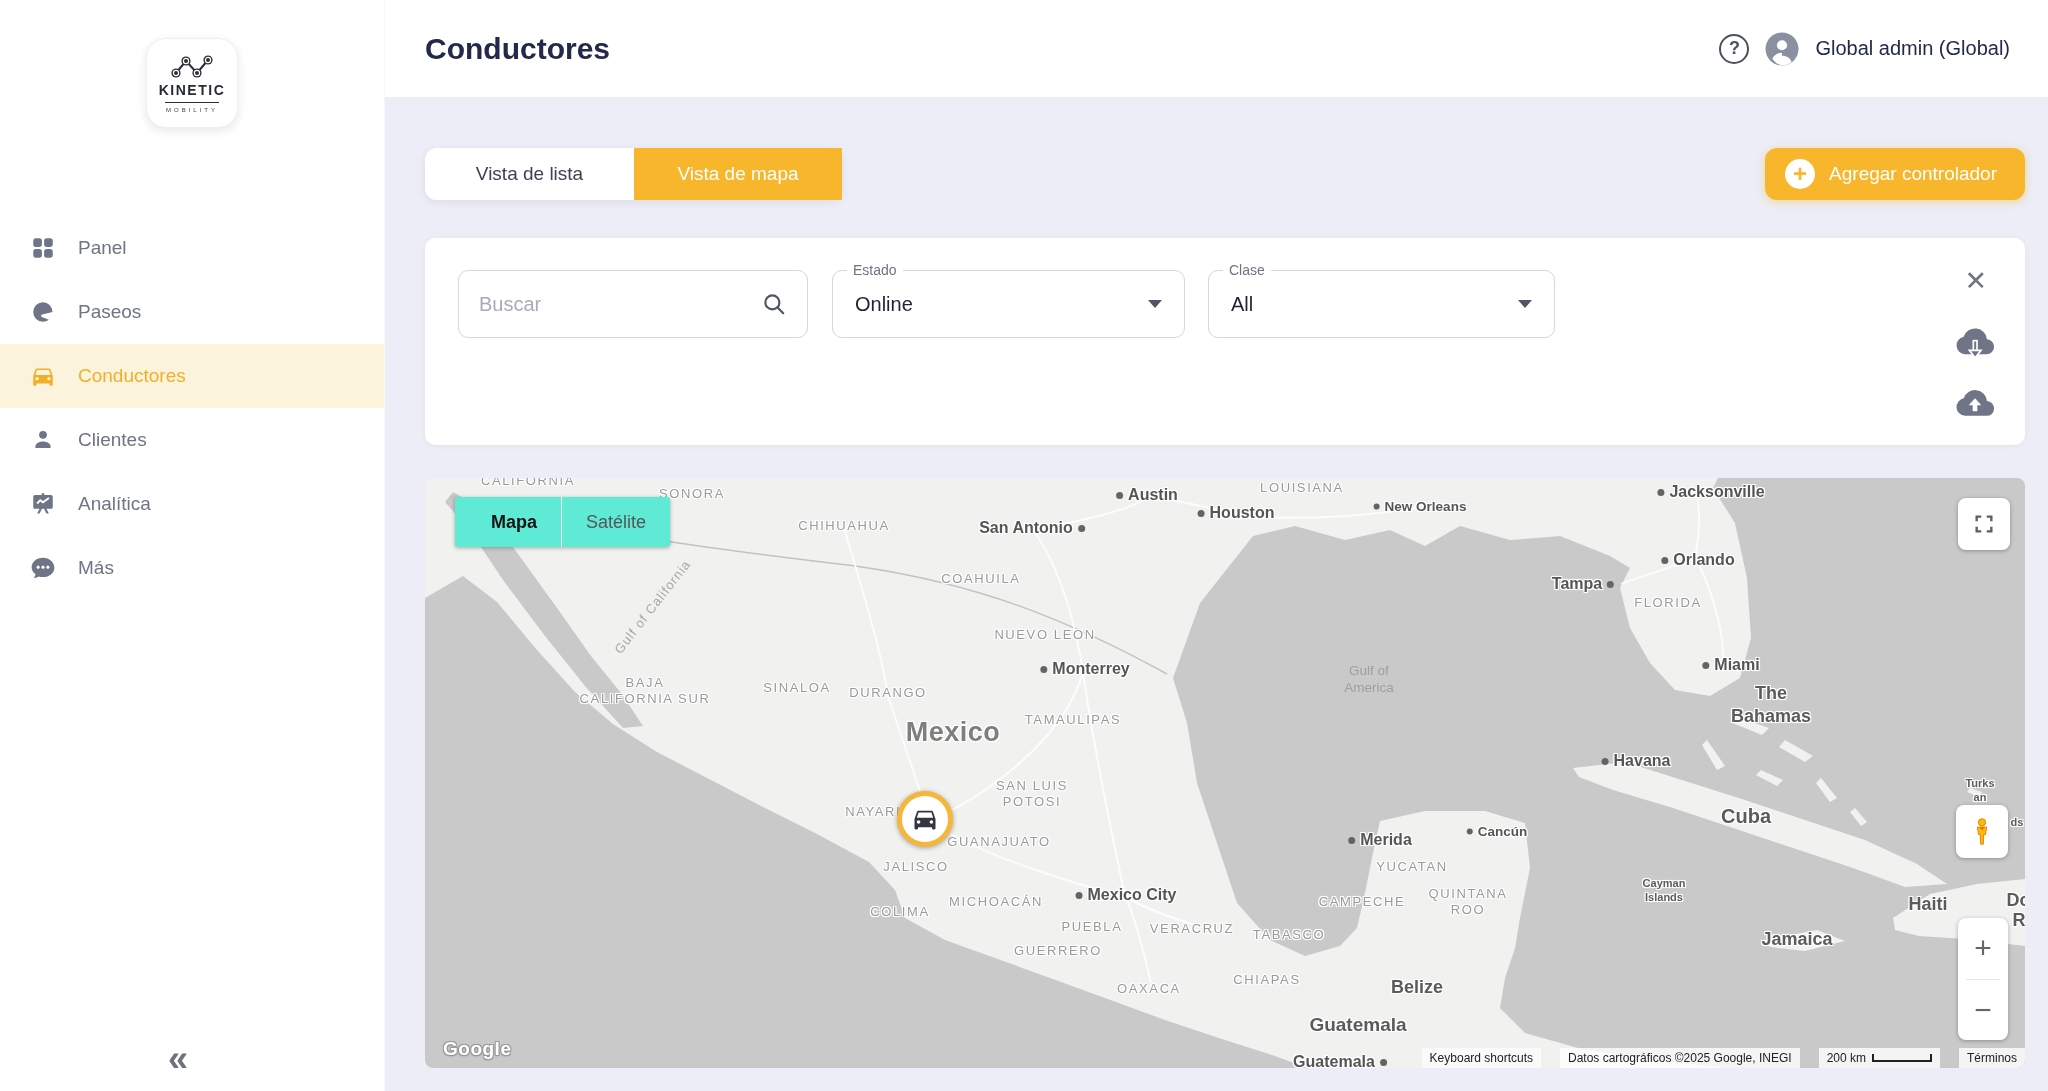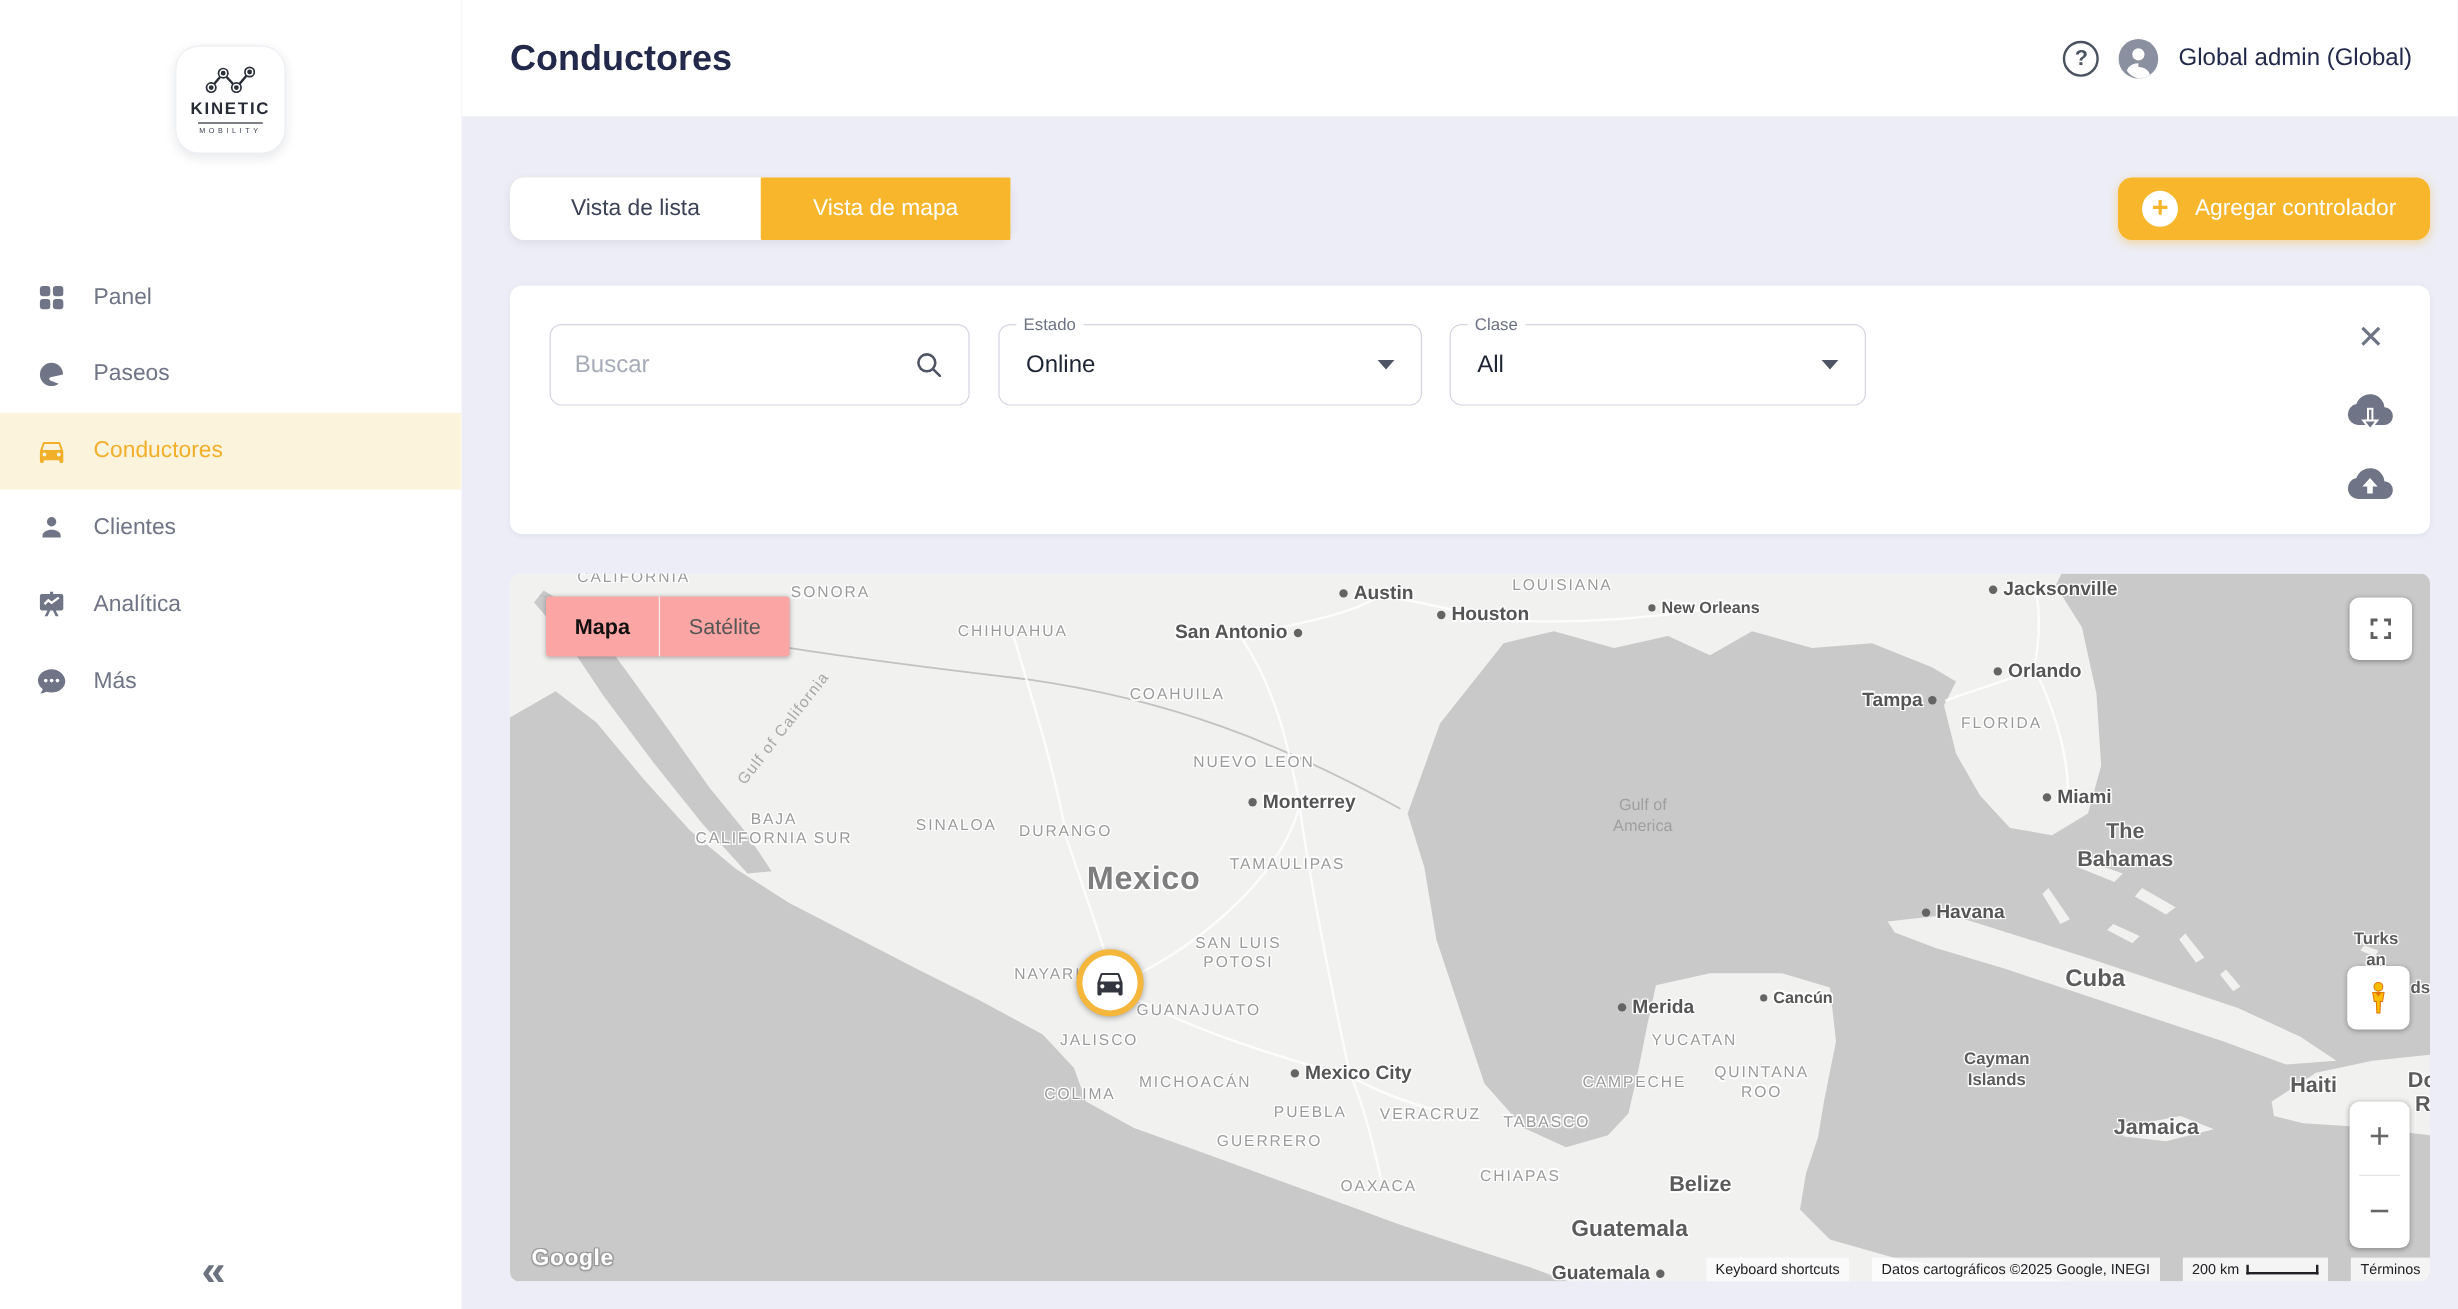--- a/index.html
+++ b/index.html
@@ -66,28 +66,28 @@
         text-shadow:-1px -1px 0 #fff,1px -1px 0 #fff,-1px 1px 0 #fff,1px 1px 0 #fff,0 0 3px #fff; }
   .L-st  { font-size:13px; letter-spacing:1.6px; color:#9a9a9a; }
   .L-ci  { font-size:16px; font-weight:700; color:#555; }
   .L-cis { font-size:13.5px; font-weight:700; color:#555; }
   .L-cir { font-size:16px; font-weight:700; color:#555; }
   .L-ci::before,.L-cis::before { content:''; display:inline-block; width:7px; height:7px; border-radius:50%; background:#646464; margin-right:5px; margin-bottom:1px; }
   .L-cis::before { width:6px; height:6px; }
   .L-cir::after { content:''; display:inline-block; width:7px; height:7px; border-radius:50%; background:#646464; margin-left:5px; margin-bottom:1px; }
   .L-ct  { font-size:27px; font-weight:700; color:#7e7e7e; letter-spacing:.5px; }
   .L-ar  { font-size:18px; font-weight:700; color:#5b5b5b; }
-  .L-ar15{ font-size:14px; font-weight:700; color:#5b5b5b; }
+  .L-ar15{ font-size:11px; font-weight:700; color:#5b5b5b; }
   .L-ar19{ font-size:19px; font-weight:700; color:#5b5b5b; }
   .L-ar20{ font-size:20px; font-weight:700; color:#5b5b5b; }
   .L-wa  { font-size:13.5px; color:#9f9f9f; text-shadow:none; }
   .L-war { font-size:13px; color:#a8a8a8; letter-spacing:1px; transform:translate(-50%,-50%) rotate(-52deg); text-shadow:none; white-space:pre; }
   .driver-marker { position:absolute; left:472px; top:313px; width:56px; height:56px; border-radius:50%; background:#fff; border:5px solid #F4B63B; box-shadow:0 1px 5px rgba(0,0,0,.35); display:grid; place-items:center; z-index:4; cursor:pointer; }
   .driver-marker svg { width:28px; height:28px; }
-  .maptype { position:absolute; left:30px; top:19px; height:50px; background:#fca5a5; border-radius:3px; box-shadow:0 1px 4px rgba(0,0,0,.3); display:flex; z-index:5; }
+  .maptype { position:absolute; left:30px; top:19px; height:50px; background:#5eead4; border-radius:3px; box-shadow:0 1px 4px rgba(0,0,0,.3); display:flex; z-index:5;padding-left:12px; }
   .maptype-btn { padding:0 24px; display:grid; place-items:center; font-size:18px; cursor:pointer; }
   .maptype-map { font-weight:700; color:#111; }
   .maptype-sat { color:#565656; border-left:1px solid #eee; }
   .fullscreen-btn { position:absolute; right:15px; top:20px; width:52px; height:52px; background:#fff; border-radius:8px; box-shadow:0 1px 4px rgba(0,0,0,.3); display:grid; place-items:center; z-index:5; cursor:pointer; }
   .pegman-btn { position:absolute; right:17px; top:327px; width:52px; height:53px; background:#fff; border-radius:8px; box-shadow:0 1px 4px rgba(0,0,0,.3); display:grid; place-items:center; z-index:5; cursor:pointer; }
   .zoom-ctl { position:absolute; right:17px; top:440px; width:50px; height:122px; background:#fff; border-radius:8px; box-shadow:0 1px 4px rgba(0,0,0,.3); display:flex; flex-direction:column; z-index:5; }
   .zoom-btn { flex:1; display:grid; place-items:center; font-size:30px; color:#666; cursor:pointer; line-height:1; }
   .zoom-div { height:1px; background:#e6e6e6; margin:0 8px; }
   .gmap-logo { position:absolute; left:18px; bottom:8px; font-size:19px; font-weight:700; letter-spacing:.5px; color:#fff; z-index:5;
                text-shadow:-1px -1px 0 #9a9a9a,1px -1px 0 #9a9a9a,-1px 1px 0 #9a9a9a,1px 1px 0 #9a9a9a,0 1px 2px #8a8a8a; }

